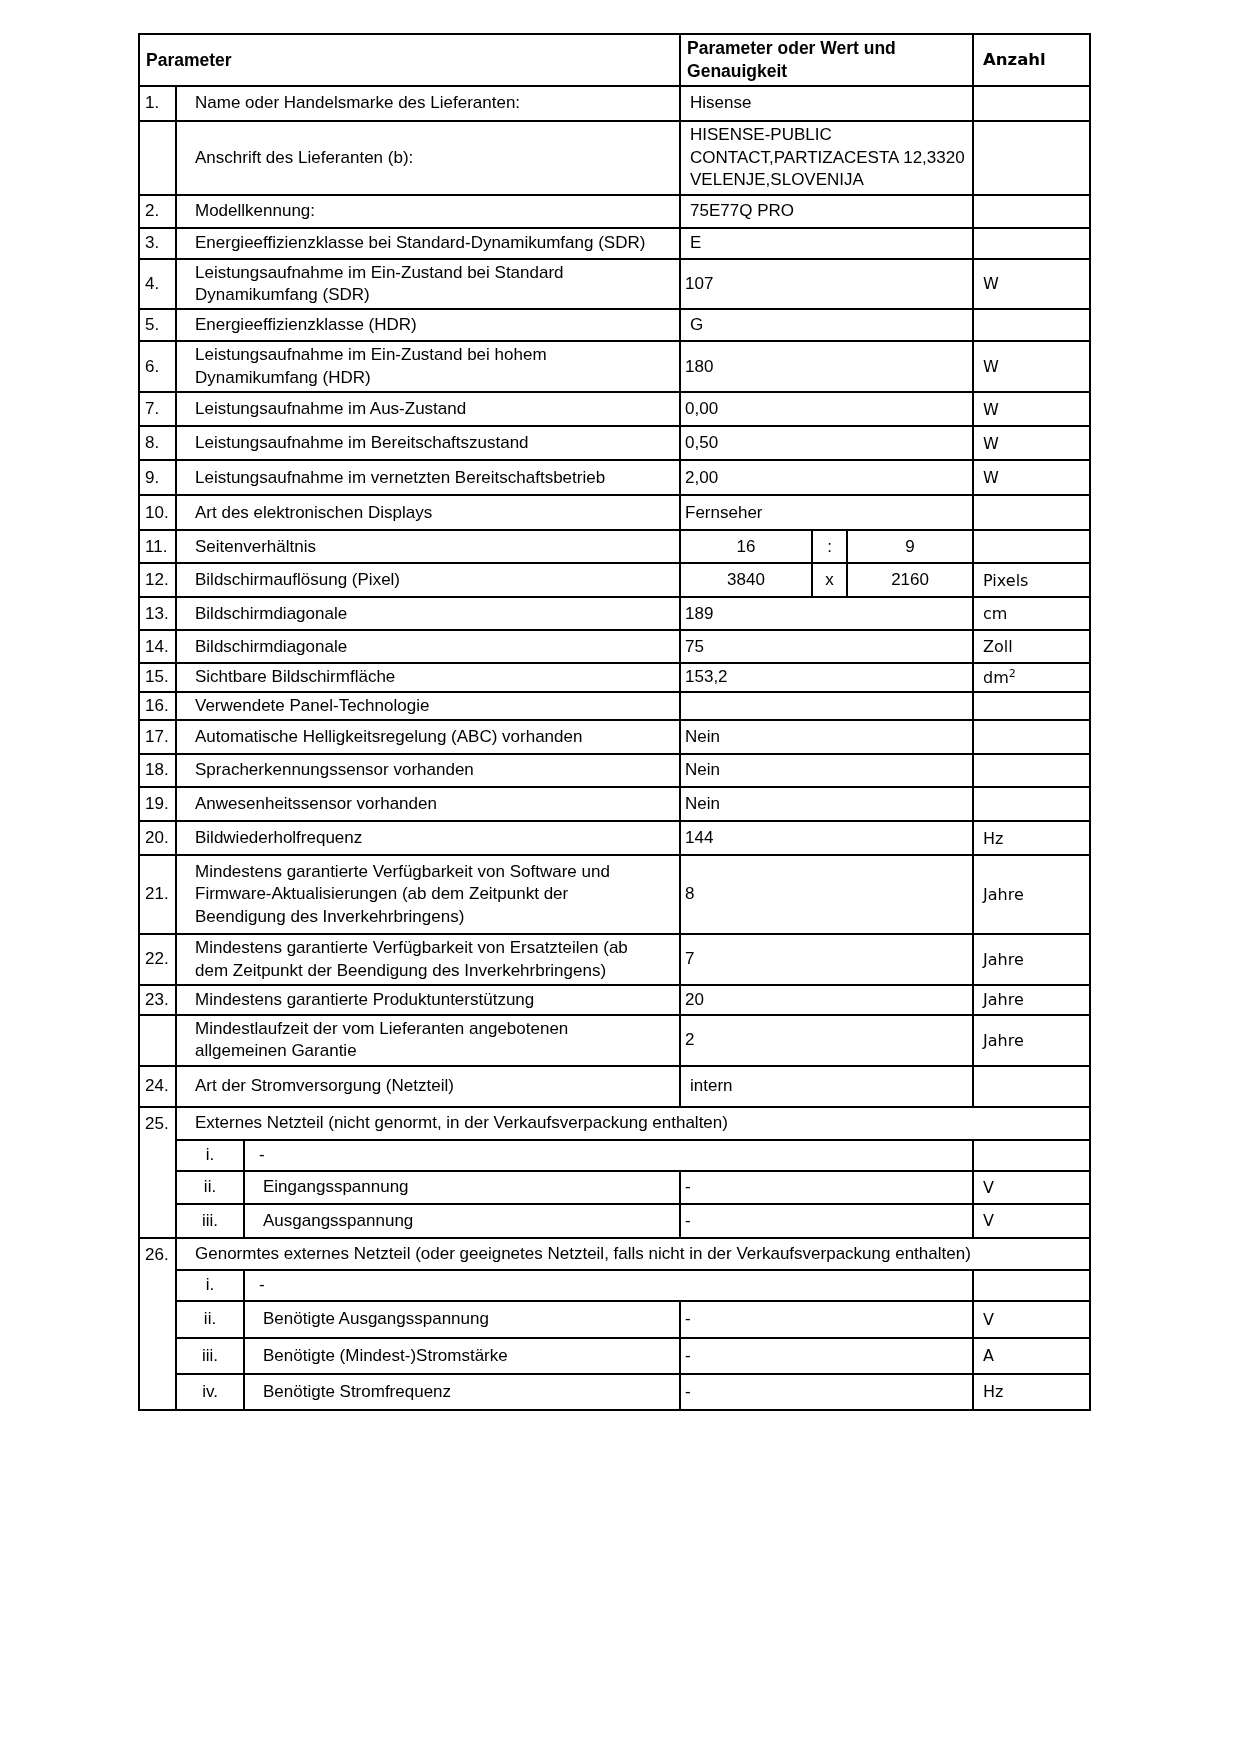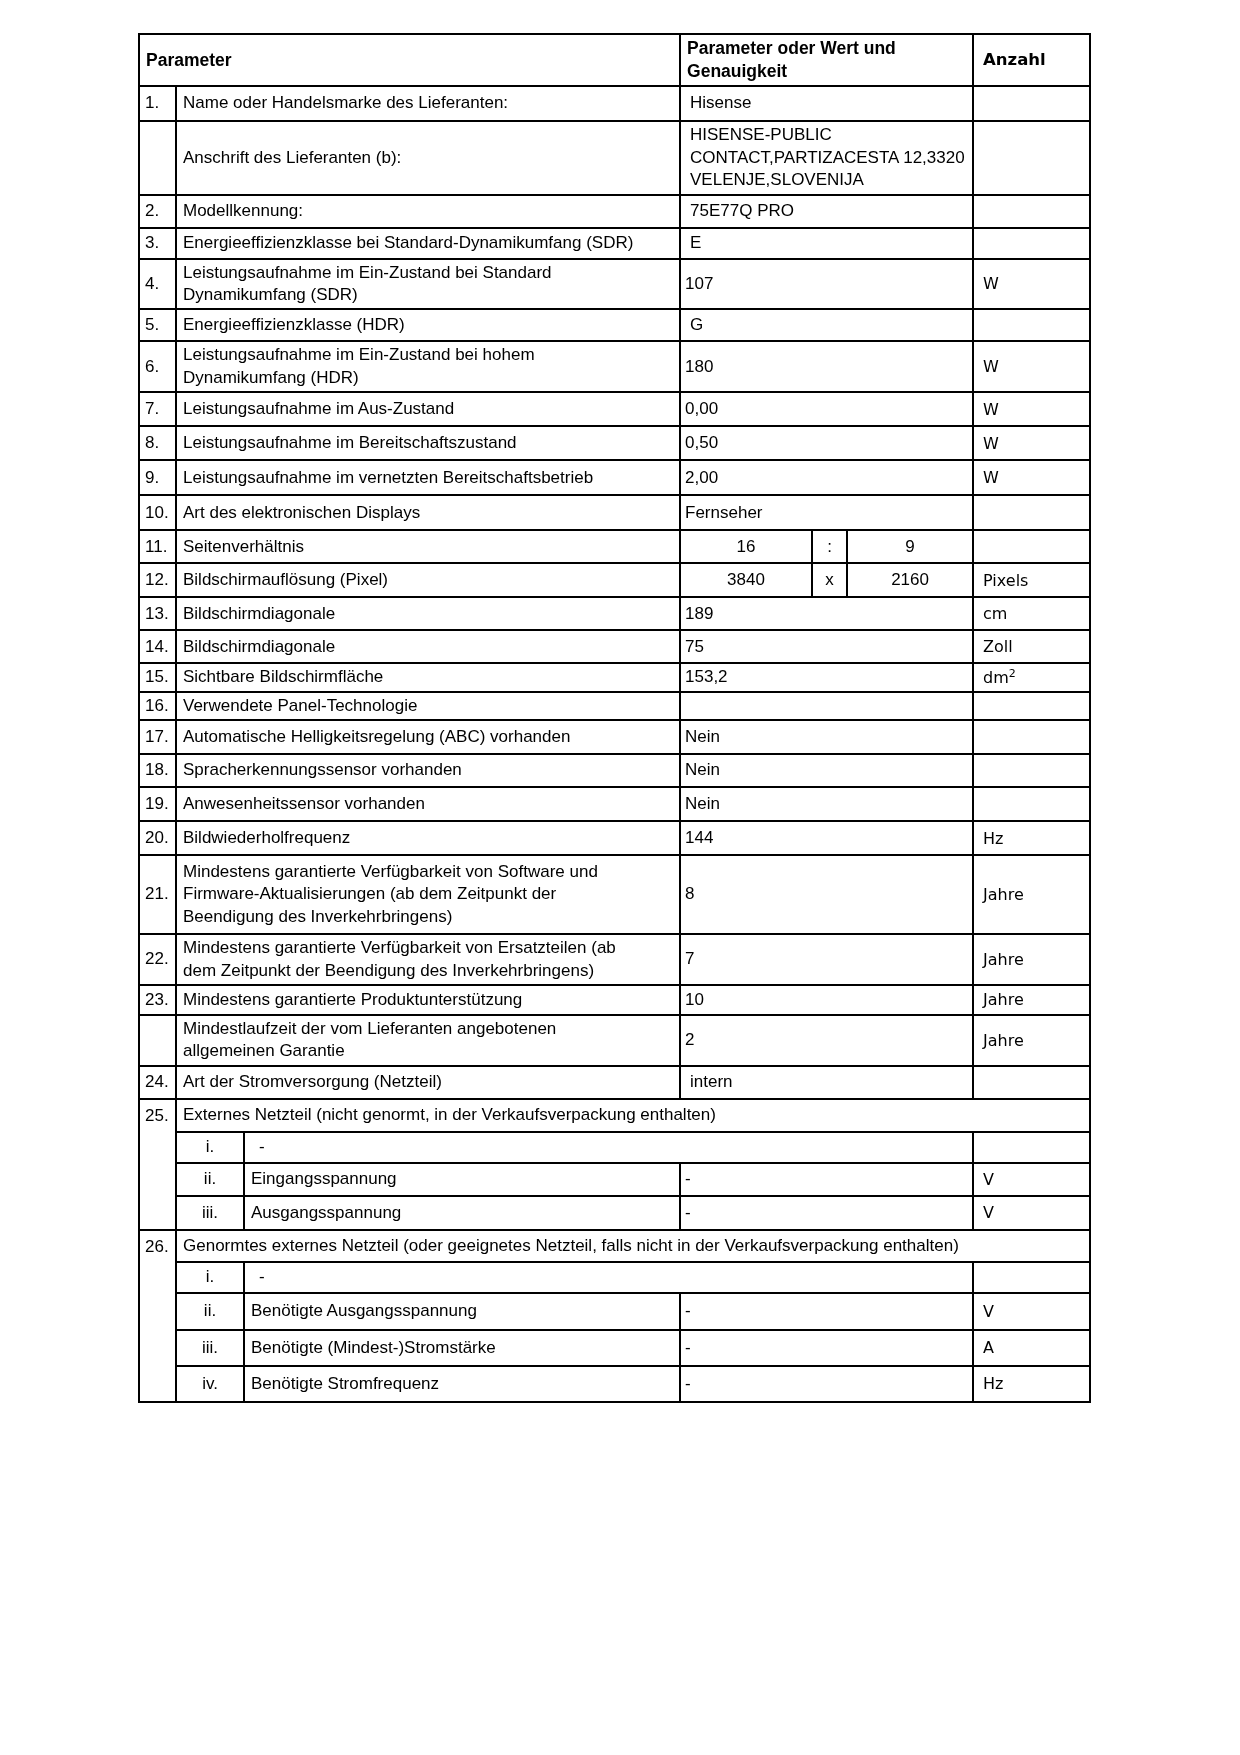--- a/index.html
+++ b/index.html
@@ -10,21 +10,21 @@
   .title{font-size:37px;font-weight:700;color:#38098e;margin:0;line-height:1.18;
          letter-spacing:-0.5px;}
   .reg{font-size:17px;line-height:1.45;margin-top:2px;white-space:pre-line;}
   table{border-collapse:collapse;width:100%;table-layout:fixed;}
   td,th{border:2px solid #000;font-size:17px;line-height:1.32;vertical-align:middle;
         padding:2px 4px;text-align:left;font-weight:normal;word-wrap:break-word;}
   th{font-weight:bold;font-size:17.5px;padding-left:6px;}
   .c-vh{white-space:pre-line;}
   .c-num{padding-left:5px;}
   .c-subnum{text-align:center;}
-  .c-label{padding-left:6px;white-space:pre-line;}
+  .c-label{padding-left:18px;white-space:pre-line;}
   .vl{padding-left:9px;}
   .vr{padding-right:9px;}
   .c-mid{text-align:center;}
   .c-sep{text-align:center;padding-left:1px;padding-right:1px;}
   .c-unit{font-family:"DejaVu Sans",sans-serif;font-size:16px;padding-left:9px;}
   th.c-unit{font-weight:bold;font-size:16.5px;}
   .dash{padding-left:14px;}
   .thin{border-top-width:1px;}
   .rs{vertical-align:top;padding-top:5px;}
   sup{font-size:11px;line-height:0;}
@@ -223,33 +223,33 @@
         <td class="c-num">22.</td>
         <td class="c-label" colspan="2">Mindestens garantierte Verfügbarkeit von Ersatzteilen (ab
 dem Zeitpunkt der Beendigung des Inverkehrbringens)</td>
         <td class="vr" colspan="3">7</td>
         <td class="c-unit">Jahre</td>
       </tr>
 
       <tr style="height:30px">
         <td class="c-num">23.</td>
         <td class="c-label" colspan="2">Mindestens garantierte Produktunterstützung</td>
-        <td class="vr" colspan="3">10</td>
+        <td class="vr" colspan="3">20</td>
         <td class="c-unit">Jahre</td>
       </tr>
 
       <tr style="height:48px">
         <td class="c-num"></td>
         <td class="c-label" colspan="2">Mindestlaufzeit der vom Lieferanten angebotenen
 allgemeinen Garantie</td>
         <td class="vr" colspan="3">2</td>
         <td class="c-unit">Jahre</td>
       </tr>
 
-      <tr style="height:33px">
+      <tr style="height:41px">
         <td class="c-num">24.</td>
         <td class="c-label" colspan="2">Art der Stromversorgung (Netzteil)</td>
         <td class="vl" colspan="3">intern</td>
         <td class="c-unit"></td>
       </tr>
 
       <tr style="height:33px">
         <td class="c-num rs" rowspan="4">25.</td>
         <td class="c-label" colspan="6">Externes Netzteil (nicht genormt, in der Verkaufsverpackung enthalten)</td>
       </tr>

